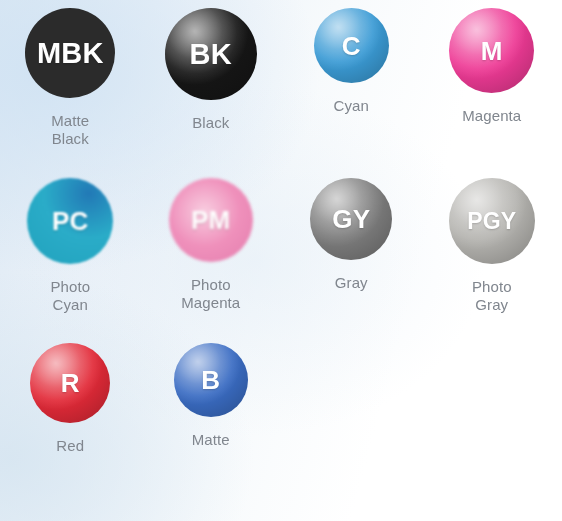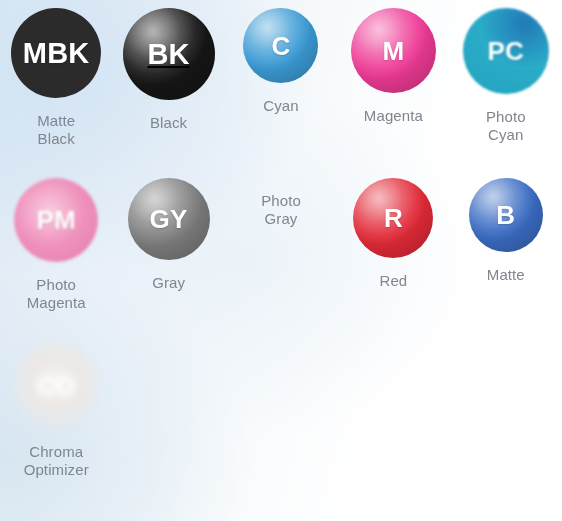--- a/index.html
+++ b/index.html
@@ -23,21 +23,21 @@
       radial-gradient(ellipse 70% 55% at 8% 14%, rgba(207,226,243,0.85) 0%, rgba(207,226,243,0.0) 70%),
       radial-gradient(ellipse 60% 50% at 2% 88%, rgba(212,228,240,0.8) 0%, rgba(212,228,240,0.0) 72%),
       radial-gradient(ellipse 55% 45% at 45% 50%, rgba(222,234,245,0.45) 0%, rgba(222,234,245,0.0) 75%),
       linear-gradient(105deg, #dde9f4 0%, #eaf1f8 22%, #f7fafc 48%, #ffffff 70%, #ffffff 100%);
   }
 
   .grid {
     position: absolute;
     inset: 0;
     display: grid;
-    grid-template-columns: repeat(5, 1fr);
+    grid-template-columns: repeat(4, 1fr);
     grid-template-rows: 170px 165px 176px;
     padding-top: 8px;
     box-sizing: border-box;
   }
 
   .cell {
     position: relative;
     display: flex;
     flex-direction: column;
     align-items: center;
@@ -100,21 +100,21 @@
 
     <div class="cell">
       <div class="swatch sz-lg" id="sw0" style="width: 90px; height: 90px; background: rgb(43, 43, 43);">
         <span class="code">MBK</span>
       </div>
       <div class="label">Matte
 Black</div>
     </div>
 
     <div class="cell">
-      <div class="swatch sz-lg gloss" id="sw1" style="width: 92px; height: 92px; background: radial-gradient(circle at 34% 27%, rgb(92, 92, 92) 0%, rgb(22, 22, 22) 45%, rgb(16, 16, 16) 100%); text-decoration: underline;">
+      <div class="swatch sz-lg gloss" id="sw1" style="width: 92px; height: 92px; background: radial-gradient(circle at 34% 27%, rgb(92, 92, 92) 0%, rgb(22, 22, 22) 45%, rgb(16, 16, 16) 100%);">
         <span class="code">BK</span>
       </div>
       <div class="label">Black</div>
     </div>
 
     <div class="cell">
       <div class="swatch sz-md gloss" id="sw2" style="width: 75px; height: 75px; background: radial-gradient(circle at 34% 27%, rgb(118, 185, 226) 0%, rgb(59, 155, 213) 45%, rgb(42, 112, 153) 100%);">
         <span class="code">C</span>
       </div>
       <div class="label">Cyan</div>
@@ -145,40 +145,36 @@
     </div>
 
     <div class="cell">
       <div class="swatch sz-md gloss" id="sw7" style="width: 82px; height: 82px; background: radial-gradient(circle at 34% 27%, rgb(164, 164, 164) 0%, rgb(125, 125, 125) 45%, rgb(90, 90, 90) 100%); justify-content: center;">
         <span class="code">GY</span>
       </div>
       <div class="label">Gray</div>
     </div>
 
     <div class="cell">
+      <div class="swatch sz-sm gloss" id="sw8" style="width: 86px; height: 86px; background: radial-gradient(circle at 34% 27%, rgb(203, 202, 199) 0%, rgb(180, 179, 175) 45%, rgb(130, 129, 126) 100%);">
+        <span class="code">PGY</span>
+      </div>
       <div class="label">Photo
 Gray</div>
     </div>
 
     <div class="cell">
       <div class="swatch sz-md gloss" id="sw9" style="width: 80px; height: 80px; background: radial-gradient(circle at 34% 27%, rgb(235, 106, 116) 0%, rgb(226, 42, 56) 45%, rgb(163, 30, 40) 100%);">
         <span class="code">R</span>
       </div>
       <div class="label">Red</div>
     </div>
 
     <div class="cell">
       <div class="swatch sz-md gloss" id="sw10" style="width: 74px; height: 74px; background: radial-gradient(circle at 34% 27%, rgb(117, 152, 213) 0%, rgb(58, 108, 195) 45%, rgb(42, 78, 140) 100%);">
         <span class="code">B</span>
       </div>
       <div class="label">Matte</div>
     </div>
 
-    <div class="cell">
-      <div class="swatch sz-md" id="sw11" style="width: 86px; height: 86px; background: radial-gradient(circle at 50% 45%, rgb(246, 245, 243) 0%, rgb(236, 232, 229) 35%, rgba(236, 232, 229, 0.55) 62%, rgba(236, 232, 229, 0) 82%); filter: blur(3px);">
-        <span class="code" style="filter: blur(0.3px); text-shadow: rgba(255, 255, 255, 0.9) 0px 0px 3px;">CO</span>
-      </div>
-      <div class="label">Chroma
-Optimizer</div>
-    </div>
 
   </div>
 </div>
 
 </body></html>

